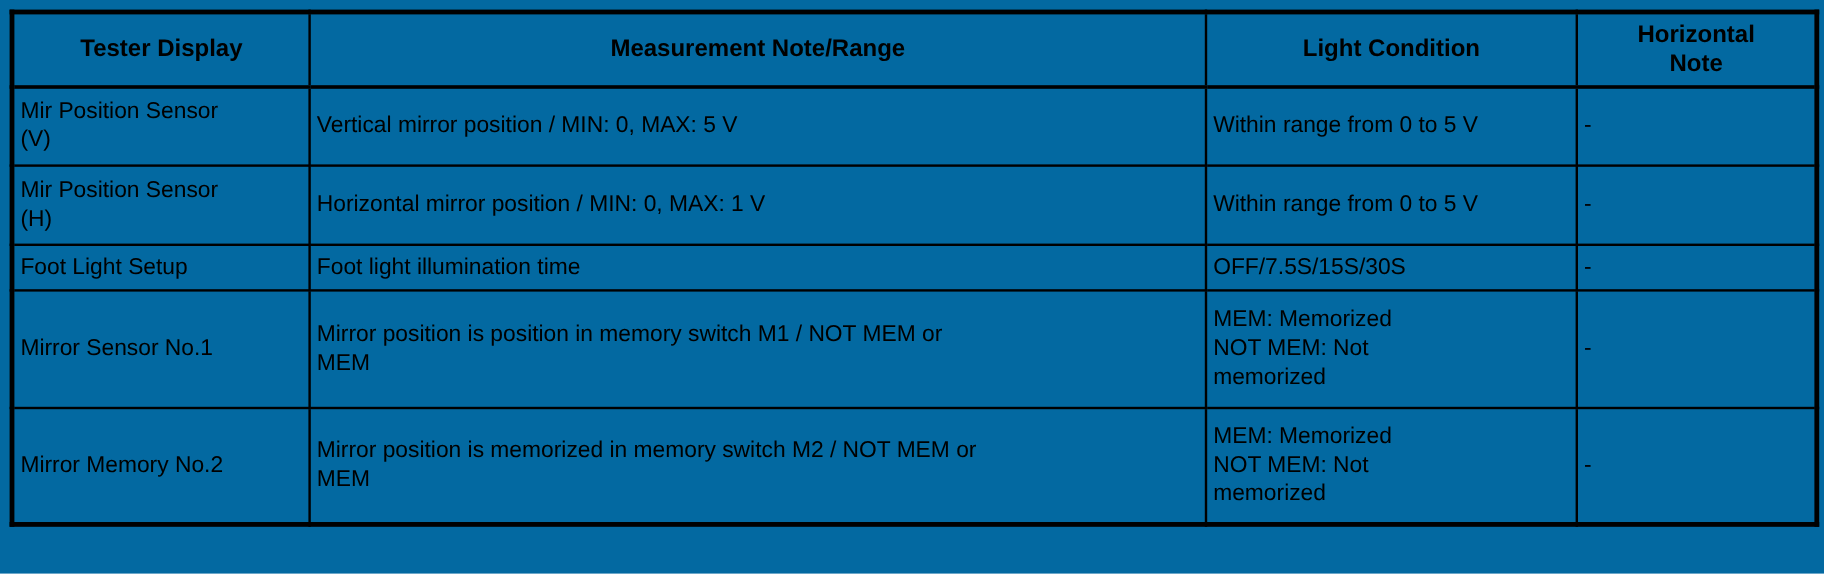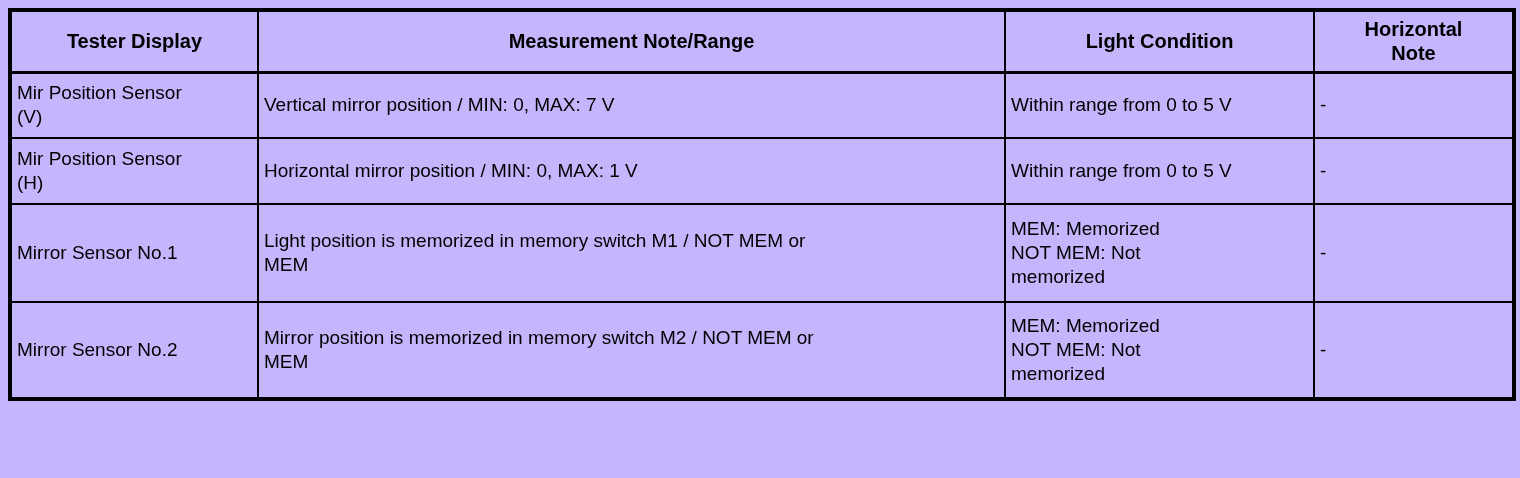--- a/index.html
+++ b/index.html
@@ -5,21 +5,21 @@
   html, body {
     margin: 0;
     padding: 0;
     background: #ffffff;
     font-family: "Liberation Sans", sans-serif;
     color: #000000;
   }
   .page {
     width: 1520px;
     height: 478px;
-    background: #c4b5fd;
+    background: #0369a1;
     box-sizing: border-box;
     padding: 8px;
   }
   table.diag {
     border-collapse: collapse;
     table-layout: fixed;
     width: 1504px;
     border: 4px solid #000000;
   }
   table.diag th,
@@ -73,42 +73,48 @@
         <th>Measurement Note/Range</th>
         <th>Light Condition</th>
         <th>Horizontal
 Note</th>
       </tr>
     </thead>
     <tbody>
       <tr class="row-1">
         <td>Mir Position Sensor
 (V)</td>
-        <td>Vertical mirror position / MIN: 0, MAX: 7 V</td>
+        <td>Vertical mirror position / MIN: 0, MAX: 5 V</td>
         <td>Within range from 0 to 5 V</td>
         <td>-</td>
       </tr>
       <tr class="row-2">
         <td>Mir Position Sensor
 (H)</td>
         <td>Horizontal mirror position / MIN: 0, MAX: 1 V</td>
         <td>Within range from 0 to 5 V</td>
         <td>-</td>
       </tr>
+      <tr class="row-3">
+        <td>Foot Light Setup</td>
+        <td>Foot light illumination time</td>
+        <td>OFF/7.5S/15S/30S</td>
+        <td>-</td>
+      </tr>
       <tr class="row-4">
         <td>Mirror Sensor No.1</td>
-        <td>Light position is memorized in memory switch M1 / NOT MEM or
+        <td>Mirror position is position in memory switch M1 / NOT MEM or
 MEM</td>
         <td>MEM: Memorized
 NOT MEM: Not
 memorized</td>
         <td>-</td>
       </tr>
       <tr class="row-5">
-        <td>Mirror Sensor No.2</td>
+        <td>Mirror Memory No.2</td>
         <td>Mirror position is memorized in memory switch M2 / NOT MEM or
 MEM</td>
         <td>MEM: Memorized
 NOT MEM: Not
 memorized</td>
         <td>-</td>
       </tr>
     </tbody>
   </table>
 </div>

